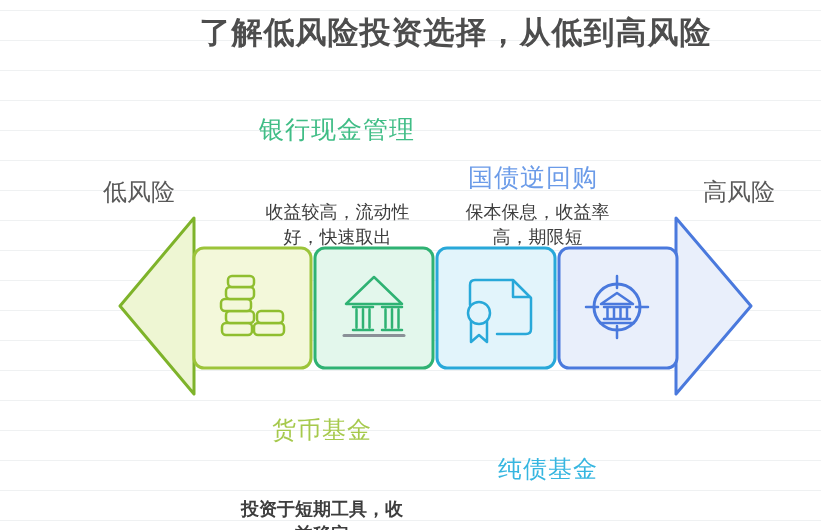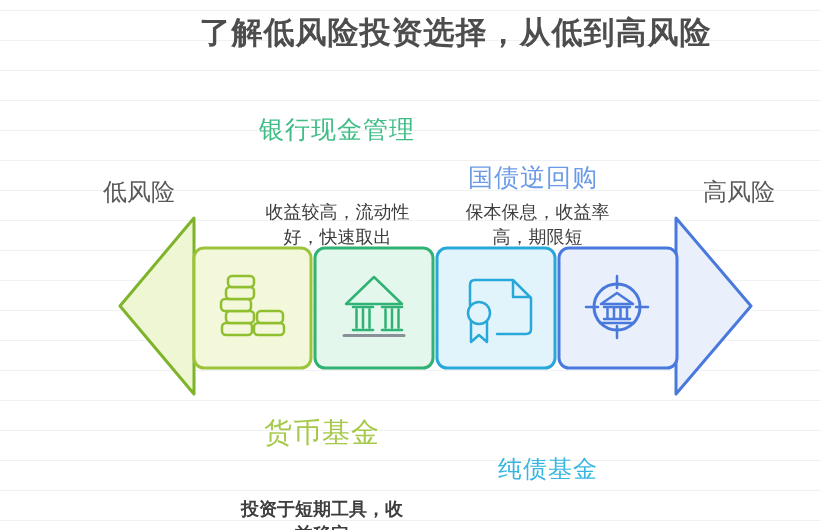--- a/index.html
+++ b/index.html
@@ -32,21 +32,21 @@
   }
   .item-desc{
     text-align:center;font-size:18px;line-height:25px;
     color:var(--body_text,#3d3d3d);
     margin-top:44px;
   }
   .t1-title{left:257px;top:113px;width:160px;}
   .t1-desc{left:260px;top:156px;width:155px;}
   .t2-title{left:453px;top:113px;width:160px;margin-top:48px;}
   .t2-desc{left:460px;top:156px;width:155px;}
-  .b1-title{left:242px;top:414px;width:160px;font-size:28px;text-align:center;}
+  .b1-title{left:242px;top:414px;width:160px;font-size:24px;text-align:center;}
   .b1-desc{left:239px;top:453px;width:166px;font-weight:bold;}
   .b2-title{left:468px;top:414px;width:160px;font-size:24px;margin-top:39px;}
   .b2-desc{left:465px;top:453px;width:166px;}
 
   svg{position:absolute;left:0;top:0;}
   .arrow-left{fill:var(--arrow_left_fill,#eef6d3);stroke:var(--arrow_left_stroke,#7eb32a);stroke-width:3;stroke-linejoin:round;}
   .arrow-right{fill:var(--arrow_right_fill,#e9effb);stroke:var(--arrow_right_stroke,#4a79dd);stroke-width:3;stroke-linejoin:round;}
   .box{stroke-width:3;}
   .box-coins{fill:var(--box_coins_fill,#f3f8da);stroke:var(--box_coins_stroke,#9cc43a);}
   .box-bank{fill:var(--box_bank_fill,#e3f7ec);stroke:var(--box_bank_stroke,#2fb273);}

